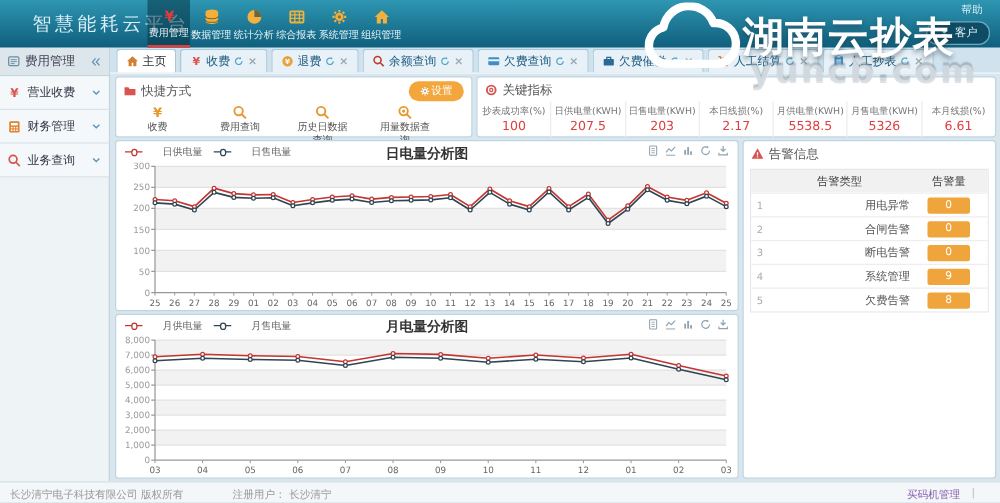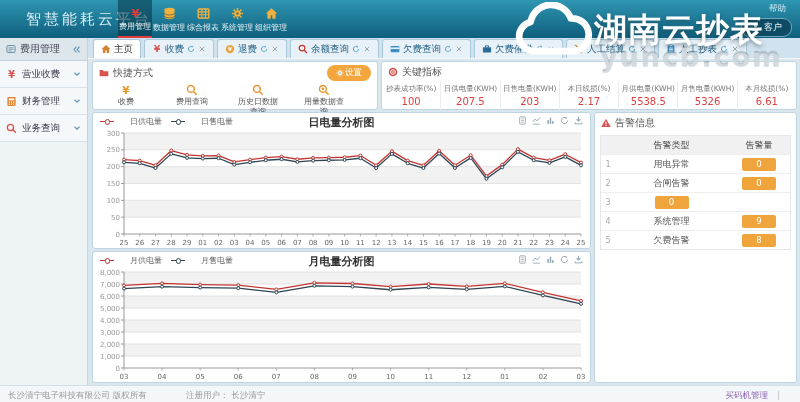--- a/index.html
+++ b/index.html
@@ -84,21 +84,21 @@
   .ctitle{text-align:center;font-size:11px;font-weight:bold;color:#333;padding-top:2px}
   .toolbox{position:absolute;right:7px;top:3px;display:flex;gap:5px;color:#8fa3b0}
   .toolbox .ic{font-size:9px;cursor:pointer}
   .chart-body{position:absolute;left:1px;top:17px;right:1px;bottom:1px}
 
   
   .altable{margin:3px 5px;border:1px solid #e3e7e9;font-size:9px}
   .alrow{display:grid;grid-template-columns:14px 1fr 62px;align-items:center;height:19px;border-top:1px solid #eee;background:#fff}
   .alrow.head{background:#f1f1f1;border-top:none;height:18px;color:#555}
   .alno{color:#aaa;text-align:center;font-size:8px}
-  .altype{text-align:center;color:#555}
+  .altype{text-align:right;color:#555}
   .alcnt{display:flex;justify-content:center}
   .badge{min-width:34px;text-align:center;color:#fff;border-radius:2px;padding:1.5px 0;font-size:8.5px;cursor:pointer}
   .head .altype,.head .alcnt{font-size:9px;color:#444;justify-content:center;text-align:center}
 
   
   .footer{position:absolute;left:0;top:385px;width:800px;height:17px;background:#f3f7f9;border-top:1px solid #d4dfe6;font-size:8.5px;color:#999}
   .f-copy{position:absolute;left:8px;top:4px}
   .f-user{position:absolute;left:186px;top:4px}
   .f-link{position:absolute;right:32px;top:4px;color:#8a5fb0;cursor:pointer}
   .f-sep{position:absolute;right:20px;top:4px;color:#bbb}
@@ -119,20 +119,29 @@
     </div>
     <div class="nav-item">
       <span class="ic">
           <svg viewBox="0 0 16 16">
             <path d="M1.8 3.2v9.4c0 1.3 2.8 2.4 6.2 2.4s6.2-1.1 6.2-2.4V3.2z" fill="currentColor"></path>
             <ellipse cx="8" cy="3.2" rx="6.2" ry="2.4" fill="currentColor"></ellipse>
             <path d="M1.8 7.4c0 1.3 2.8 2.4 6.2 2.4s6.2-1.1 6.2-2.4M1.8 11c0 1.3 2.8 2.4 6.2 2.4s6.2-1.1 6.2-2.4" stroke="rgba(0,40,60,0.55)" stroke-width="1" fill="none"></path>
           </svg>
         </span>
       <span class="nlbl">数据管理</span>
+    </div>
+    <div class="nav-item">
+      <span class="ic">
+          <svg viewBox="0 0 16 16">
+            <circle cx="8" cy="8" r="6.8" fill="currentColor"></circle>
+            <path d="M8 8V1.2A6.8 6.8 0 0 1 14.8 8z" fill="rgba(0,40,60,0.55)"></path>
+          </svg>
+        </span>
+      <span class="nlbl">统计分析</span>
     </div>
     <div class="nav-item">
       <span class="ic">
           <svg viewBox="0 0 16 16">
             <rect x="1.5" y="2.5" width="13" height="11" rx="1" fill="none" stroke="currentColor" stroke-width="1.8"></rect>
             <path d="M1.5 6h13M1.5 9.5h13M6 2.5v11M10.5 2.5v11" stroke="currentColor" stroke-width="1.3"></path>
           </svg>
         </span>
       <span class="nlbl">综合报表</span>
     </div>
@@ -863,20 +872,21 @@
     </div>
     <div class="alrow">
       <span class="alno">2</span>
       <span class="altype">合闸告警</span>
       <span class="alcnt">
           <span class="badge" style="background: rgb(240, 165, 60);">0</span>
         </span>
     </div>
     <div class="alrow">
       <span class="alno">3</span>
+      <span class="altype">断电告警</span>
       <span class="alcnt">
           <span class="badge" style="background: rgb(240, 165, 60);">0</span>
         </span>
     </div>
     <div class="alrow">
       <span class="alno">4</span>
       <span class="altype">系统管理</span>
       <span class="alcnt">
           <span class="badge" style="background: rgb(240, 165, 60);">9</span>
         </span>

